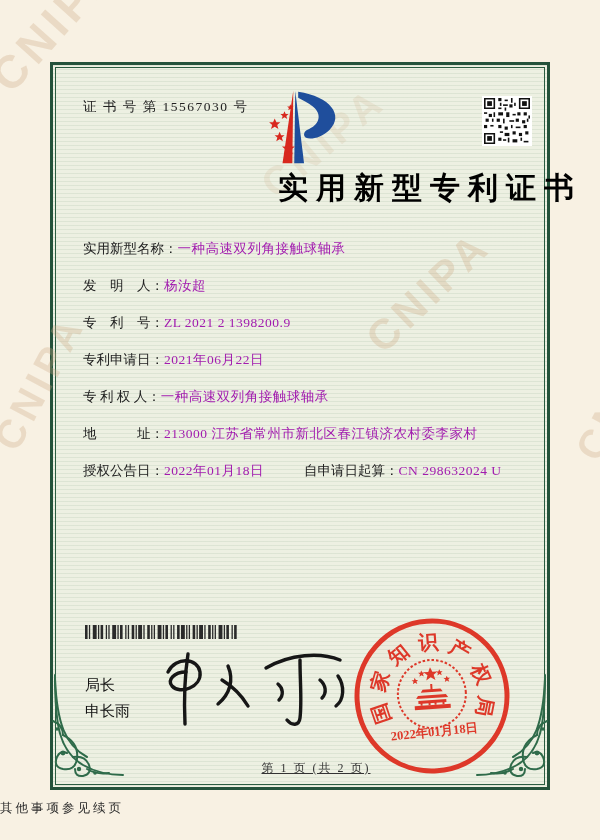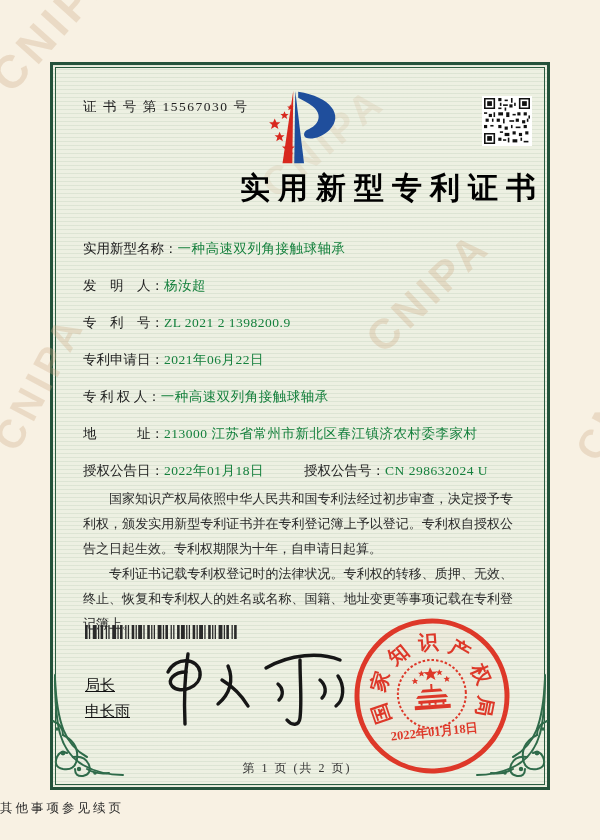--- a/index.html
+++ b/index.html
@@ -19,50 +19,50 @@
   
   .frame{
     position:absolute;left:50px;top:62px;width:494px;height:722px;
     border:3px solid #24523b;
     background:
       repeating-linear-gradient(180deg,rgba(110,150,115,.13) 0 1px,rgba(0,0,0,0) 1px 4px),
       #edf0e2;
     z-index:1;
   }
   .frame-inner{position:absolute;inset:2px;border:1px solid #2a5c41;pointer-events:none;}
-  .content{position:absolute;left:50px;top:62px;width:494px;height:722px;z-index:3;}
+  .content{position:absolute;left:50px;top:62px;width:494px;height:722px;z-index:3;padding-left:38px;}
 
   .certno{position:absolute;left:33px;top:36px;font-size:13.5px;letter-spacing:1.5px;color:#222;}
   .logo{position:absolute;left:212px;top:26px;width:88px;height:80px;}
   .qr{position:absolute;left:432px;top:34px;width:46px;height:46px;background:#fff;padding:2px;}
   .title{
     position:absolute;left:0;top:106px;width:100%;text-align:right;
     font-size:30px;font-weight:bold;letter-spacing:8px;color:#000000;
   }
   .rows{position:absolute;left:33px;top:178px;right:30px;}
   .row{margin-bottom:19px;font-size:13.5px;line-height:18px;white-space:nowrap;}
   .row .lbl{color:#222;margin-top:47px;}
-  .row .val{color:#15803d;letter-spacing:.5px;}
+  .row .val{color:#a21caf;letter-spacing:.5px;}
   .row.split{display:flex;align-items:flex-end;}
   .row.split .pair2{margin-left:40px;}
 
   .paras{position:absolute;left:33px;right:31px;top:424px;font-size:13px;line-height:25px;
          text-align:justify;color:#2a2a2a;}
   .paras p{margin:0;text-indent:2em;}
 
   .barcode{position:absolute;left:35px;top:563px;width:153px;height:14px;}
 
   .signer{position:absolute;left:35px;top:610px;font-size:15px;line-height:26px;color:#111;
-          font-family:"Liberation Sans","DejaVu Sans",sans-serif;text-decoration:underline;}
+          font-family:"Liberation Sans","DejaVu Sans",sans-serif;}
   .signature{position:absolute;left:92px;top:578px;width:225px;height:100px;}
 
   .seal{position:absolute;left:300px;top:552px;width:164px;height:164px;transform:rotate(-4deg);opacity:.93;}
 
   .pagefoot{position:absolute;left:0;right:0;top:698px;text-align:center;font-size:12px;
-            letter-spacing:2px;color:#333;}
+            letter-spacing:2px;color:#333;text-decoration:underline;}
   .note{position:absolute;left:0;right:0;top:800px;text-align:left;font-size:12.5px;
         letter-spacing:3px;color:#2a2a2a;z-index:3;}
 
   .ornament{position:absolute;width:88px;height:124px;}
   .ornament.left{left:-14px;top:600px;}
   .ornament.right{right:-14px;top:600px;transform:scaleX(-1);}
 </style>
 </head>
 <body>
 
@@ -203,29 +203,25 @@
         <span class="lbl">专 利 权 人：</span><span class="val">一种高速双列角接触球轴承</span>
       </div>
       <div class="row">
         <span class="lbl">地　　　址：</span><span class="val">213000 江苏省常州市新北区春江镇济农村委李家村</span>
       </div>
       <div class="row split">
         <span>
           <span class="lbl">授权公告日：</span><span class="val">2022年01月18日</span>
         </span>
         <span class="pair2">
-          <span class="lbl">授权公告号：</span><span class="val">CN 298632024 U</span>
+          <span class="lbl">自申请日起算：</span><span class="val">CN 298632024 U</span>
         </span>
       </div>
     </div>
 
-    <div class="paras">
-      <p>国家知识产权局依照中华人民共和国专利法经过初步审查，决定授予专利权，颁发实用新型专利证书并在专利登记簿上予以登记。专利权自授权公告之日起生效。专利权期限为十年，自申请日起算。</p>
-      <p>专利证书记载专利权登记时的法律状况。专利权的转移、质押、无效、终止、恢复和专利权人的姓名或名称、国籍、地址变更等事项记载在专利登记簿上。</p>
-    </div>
 
     <svg class="barcode" viewBox="0 0 118 13" preserveAspectRatio="none">
       <g fill="#2a2a2a">
         <rect x="0" width="2" height="13"></rect>
           <rect x="3" width="1" height="13"></rect>
           <rect x="6" width="3" height="13"></rect>
         <rect x="10" width="1" height="13"></rect>
           <rect x="12" width="2" height="13"></rect>
           <rect x="16" width="1" height="13"></rect>
         <rect x="18" width="1" height="13"></rect>

